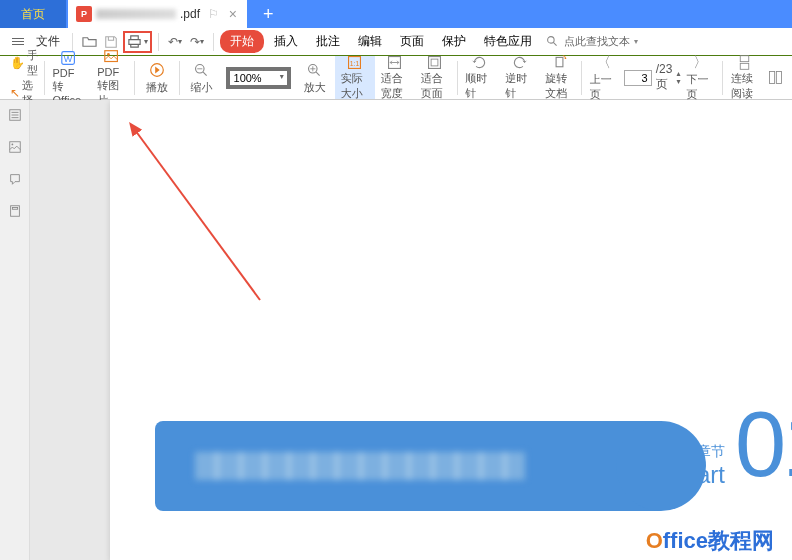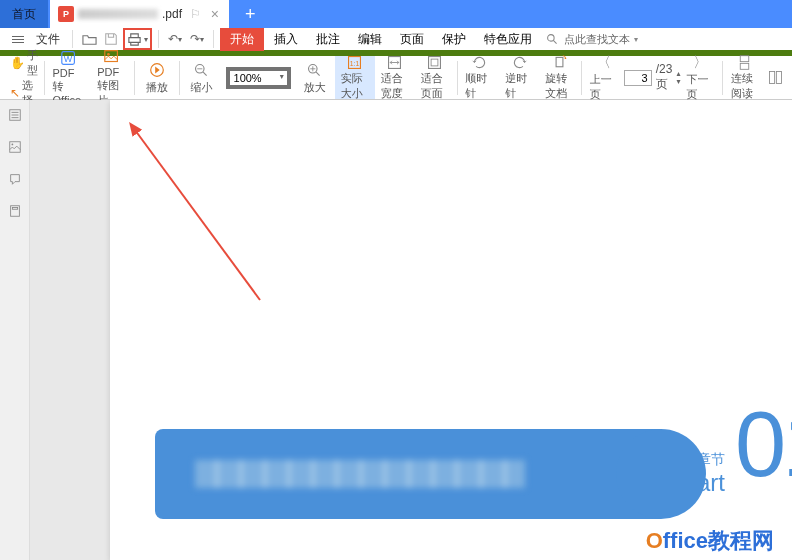--- a/index.html
+++ b/index.html
@@ -2,38 +2,38 @@
 <html><head>
 <meta charset="utf-8">
 <style>
   * { box-sizing: border-box; margin: 0; padding: 0; }
   body { font-family: "Microsoft YaHei", sans-serif; font-size: 12px; background: #f5f5f5; }
   
   .app { width: 792px; height: 560px; position: relative; background: #fff; overflow: hidden; }
   
   
   .titlebar { height: 28px; background: #4a8cff; display: flex; align-items: center; }
-  .tab-home { background: #2d6fd8; color: #0f172a; padding: 0 12px; height: 100%; display: flex; align-items: center; font-size: 12px; }
+  .tab-home { background: #2d6fd8; color: #fde047; padding: 0 21px; height: 100%; display: flex; align-items: center; font-size: 12px; }
   .tab-file { background: #fff; color: #333; padding: 0 10px 0 8px; height: 100%; display: flex; align-items: center; gap: 4px; margin-left: 2px; }
   .pdf-icon { width: 16px; height: 16px; background: #e74c3c; border-radius: 2px; display: inline-flex; align-items: center; justify-content: center; color: #fff; font-size: 9px; font-weight: bold; }
   .blur-text { filter: blur(2px); background: linear-gradient(90deg, #ccc, #ddd); width: 80px; height: 10px; display: inline-block; }
   .tab-close { color: #999; margin-left: 6px; font-size: 14px; cursor: pointer; }
   .tab-add { color: #fff; margin-left: 16px; font-size: 18px; cursor: pointer; }
   
   
-  .menubar { height: 28px; display: flex; align-items: center; padding: 0 8px; gap: 2px; border-bottom: 6px solid #4d7c0f; background: #fff; }
+  .menubar { height: 28px; display: flex; align-items: center; padding: 0 8px; gap: 2px; border-bottom: 1px solid #4d7c0f; background: #fff; }
   .hamburger { display: flex; flex-direction: column; gap: 2px; padding: 0 4px; cursor: pointer; }
   .hamburger span { width: 12px; height: 1px; background: #666; }
   .menu-label { color: #333; padding: 0 6px; cursor: pointer; }
   .menu-icon { width: 20px; height: 20px; display: inline-flex; align-items: center; justify-content: center; color: #666; cursor: pointer; }
   .print-box { border: 2px solid #e74c3c; padding: 0 2px; display: inline-flex; align-items: center; height: 22px; }
   .print-box .dd { font-size: 8px; color: #666; margin-left: 2px; }
   .divider { width: 1px; height: 18px; background: #ddd; margin: 0 4px; }
   .menu-tab { padding: 4px 8px; cursor: pointer; }
-  .menu-tab.active { background: #e74c3c; color: #fff; border-radius: 0; padding: 3px 10px; }
+  .menu-tab.active { background: #e74c3c; color: #fff; border-radius: 10px; padding: 3px 10px; }
   .search-icon { color: #888; }
   .search-text { color: #666; font-size: 11px; }
   
   
   .ribbon { height: 44px; display: flex; align-items: center; padding: 0 6px; border-bottom: 1px solid #ccc; background: #fff; gap: 0; }
   .rb-item { display: flex; flex-direction: column; align-items: center; justify-content: center; padding: 0 6px; height: 100%; cursor: pointer; min-width: 40px; }
   .rb-ico { height: 20px; display: flex; align-items: center; justify-content: center; color: #888; font-size: 15px; }
   .rb-lbl { font-size: 11px; color: #555; }
   .zoom-val { border: 4px solid #737373; font-size: 11px; padding: 1px 25px 1px 4px; position: relative; }
   .zoom-val::after { content: "▾"; position: absolute; right: 3px; font-size: 8px; color: #666; }
@@ -49,21 +49,21 @@
   .sidebar { width: 30px; background: #f0f0f0; border-right: 1px solid #ddd; display: flex; flex-direction: column; align-items: center; padding-top: 8px; gap: 18px; }
   .side-ico { color: #888; font-size: 14px; cursor: pointer; }
   
   .canvas { flex: 1; position: relative; background: #e8e8e8; overflow: hidden; }
   .page { position: absolute; left: 80px; top: 0; width: 700px; height: 460px; background: #fff; box-shadow: 0 2px 6px rgba(0,0,0,0.15); }
   
   
   .arrow-svg { position: absolute; left: 70px; top: 10px; z-index: 10; pointer-events: none; }
   
   
-  .banner { position: absolute; left: 45px; top: 318px; width: 570px; height: 112px; display: flex; align-items: center; }
+  .banner { position: absolute; left: 45px; top: 310px; width: 570px; height: 112px; display: flex; align-items: center; }
   .banner-body { background: #4a90d9; height: 90px; flex: 1; border-top-left-radius: 8px; border-bottom-left-radius: 8px; display: flex; align-items: center; padding-left: 40px; position: relative; }
   .banner-body::after { content: ""; position: absolute; right: -45px; top: 0; width: 90px; height: 90px; background: #4a90d9; border-radius: 50%; }
   .banner-blur { width: 330px; height: 28px; background: repeating-linear-gradient(90deg, #7db0e0 0 20px, #a3c8e8 20px 24px); filter: blur(3px); }
   .banner-right { margin-left: 20px; }
   .chapter { color: #4a90d9; font-size: 14px; text-align: right; }
   .part { color: #4a90d9; font-size: 24px; font-weight: 400; }
   .p01 { position: absolute; left: 625px; top: 292px; font-size: 92px; font-weight: 300; color: #4a90d9; letter-spacing: -4px; }
   
   
   .watermark { position: absolute; right: 18px; bottom: 4px; text-align: right; }

